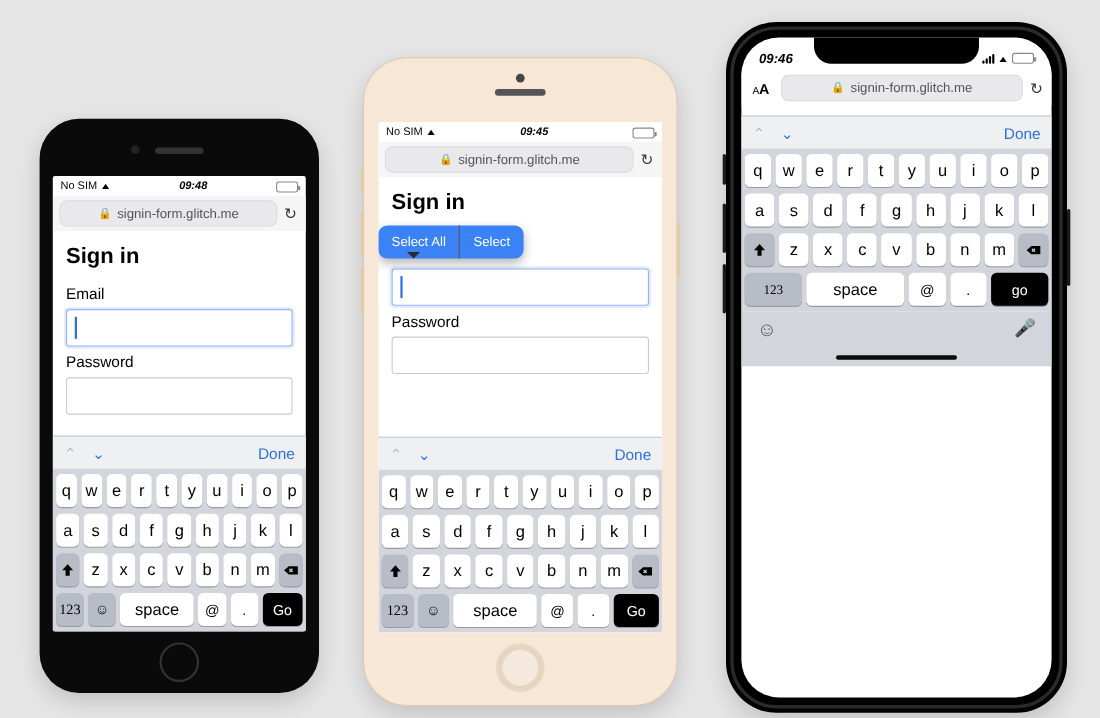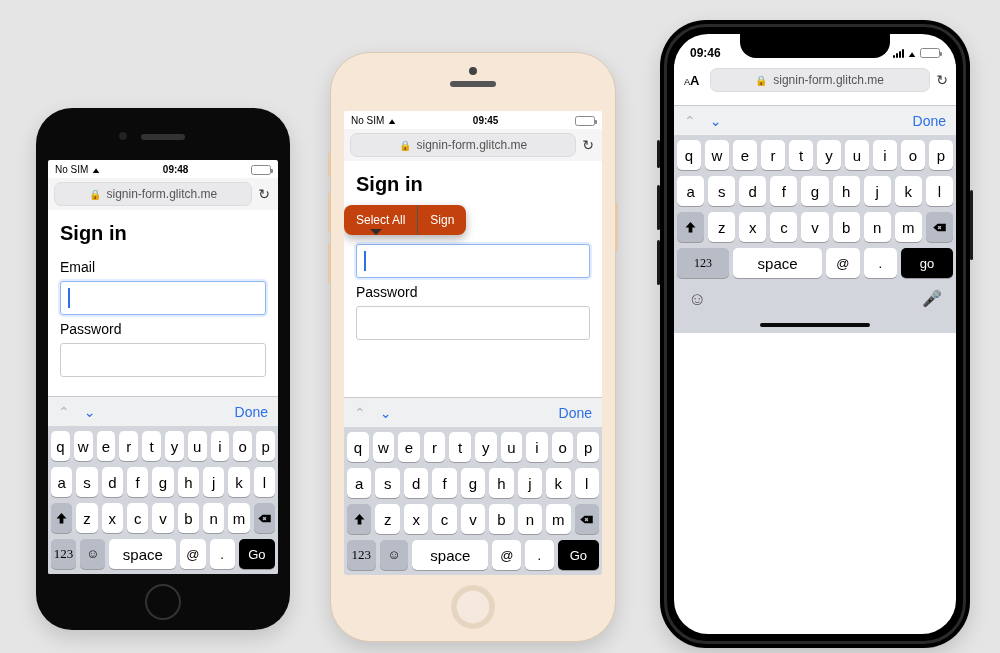--- a/index.html
+++ b/index.html
@@ -59,21 +59,21 @@
   .p3 .sb-l2{ left:-3px; top:165px; width:3px; height:45px;}
   .p3 .sb-l3{ left:-3px; top:220px; width:3px; height:45px;}
   .p3 .sb-r { right:-3px; top:170px; width:3px; height:70px;}
   .p3 .side-btn{ background:#1a1a1a;}
 
   
   .screen { position:absolute; inset:0; display:flex; flex-direction:column; font-size:13px; }
 
   .statusbar { display:flex; align-items:center; justify-content:space-between; padding:3px 7px 2px; font-size:10px; color:#000; height:18px;}
   .statusbar .cluster{display:flex;align-items:center;gap:4px;}
-  .statusbar .time{font-weight:600;}
+  .statusbar .time{font-weight:600;font-style:italic;}
   .battery{ display:inline-flex; align-items:center; }
   .battery .shell{ width:20px; height:10px; border:1px solid #888; border-radius:2.5px; position:relative; padding:1px; }
   .battery .shell::after{content:'';position:absolute;right:-3px;top:3px;width:2px;height:4px;background:#888;border-radius:0 1px 1px 0;}
   .battery .fill{ height:100%; background:#37c65a; border-radius:1px;}
   .wifi::before{content:'\25B2'; font-size:8px; color:#000; display:inline-block; transform:scaleX(1.4);}
   .sigbars{display:flex;gap:1px;align-items:flex-end;height:9px;}
   .sigbars span{width:2px;background:#000;border-radius:1px;}
   .sigbars span:nth-child(1){height:3px}
   .sigbars span:nth-child(2){height:5px}
   .sigbars span:nth-child(3){height:7px}
@@ -88,21 +88,21 @@
 
   .page { flex:0 0 auto; padding:12px 12px 10px; }
   .page h1{ font-size:20px; font-weight:700; margin-bottom:14px;}
   .field-label{ font-size:14px; margin:6px 0 6px;}
   .text-field{ width:100%; height:34px; border:1px solid #ccc; border-radius:3px; background:#fff; padding:4px 6px; position:relative;}
   .text-field.focused{ border-color:#8fb7f4; box-shadow:0 0 0 2px rgba(60,120,255,.15);}
   .caret{ position:absolute; left:7px; top:6px; bottom:6px; width:2px; background:#2d6fe5;}
   .signin-btn{ display:inline-block; margin-top:16px; padding:7px 12px; background:#efefef; border:1px solid #ccc; border-radius:3px; font-size:13px;}
 
   
-  .ctx{ position:absolute; height:30px; background:#c2410c; border-radius:8px; display:flex; align-items:center; color:#fff; font-size:12px; box-shadow:0 4px 10px rgba(0,0,0,.3); z-index:4;}
+  .ctx{ position:absolute; height:30px; background:#3b82f6; border-radius:8px; display:flex; align-items:center; color:#fff; font-size:12px; box-shadow:0 4px 10px rgba(0,0,0,.3); z-index:4;}
   .ctx::after{content:'';position:absolute;bottom:-6px;left:26px;border:6px solid transparent;border-top-color:#2b2b2c;}
   .ctx .ci{ padding:0 12px; line-height:30px;}
   .ctx .sep{ width:1px; align-self:stretch; background:#555;}
 
   
   .kb-acc{ background:#eff0f2; border-top:1px solid #c9c9cd; height:30px; display:flex; align-items:center; justify-content:space-between; padding:0 10px;}
   .kb-acc .arrows{display:flex;gap:14px;color:#b8b8bd;font-size:14px;}
   .kb-acc .arrows .down{color:#2d6fe5;}
   .kb-acc .done{ color:#2d6fe5; font-size:14px;}
 
@@ -249,21 +249,21 @@
           <span class="lock-icon">🔒</span>
           <span>signin-form.glitch.me</span>
         </div>
         <span class="refresh-icon">↻</span>
       </div>
       <div class="page" style="position:relative">
         <h1>Sign in</h1>
         <div class="ctx" style="top:44px;left:0">
           <span class="ci">Select All</span>
           <span class="sep"></span>
-          <span class="ci">Sign</span>
+          <span class="ci">Select</span>
         </div>
         <div style="height:34px"></div>
         <div class="text-field focused">
               <span class="caret"></span>
             </div>
         <div class="field-label">Password</div>
         <div class="text-field"></div>
       </div>
 
       <div class="kb-wrapper">

